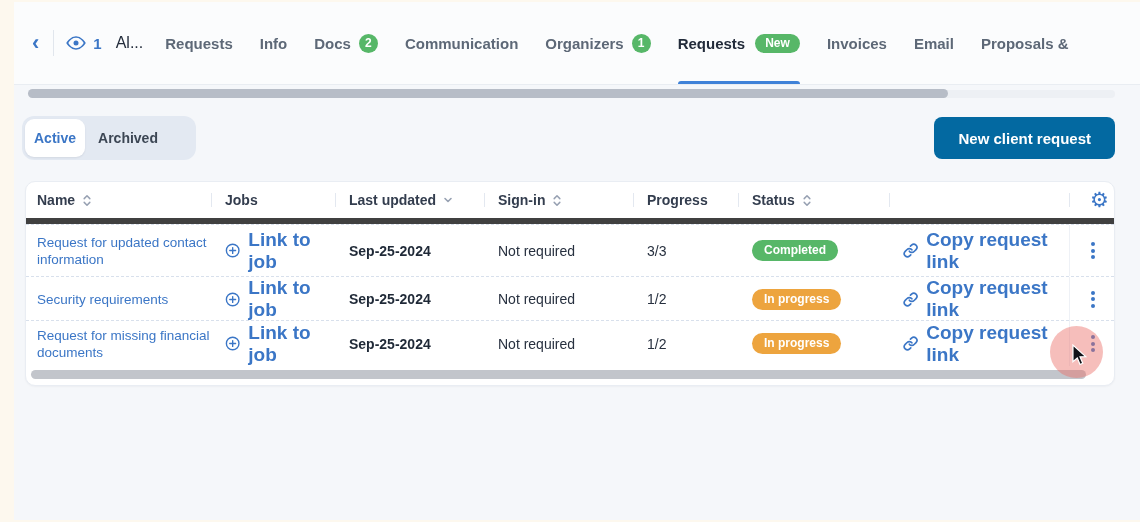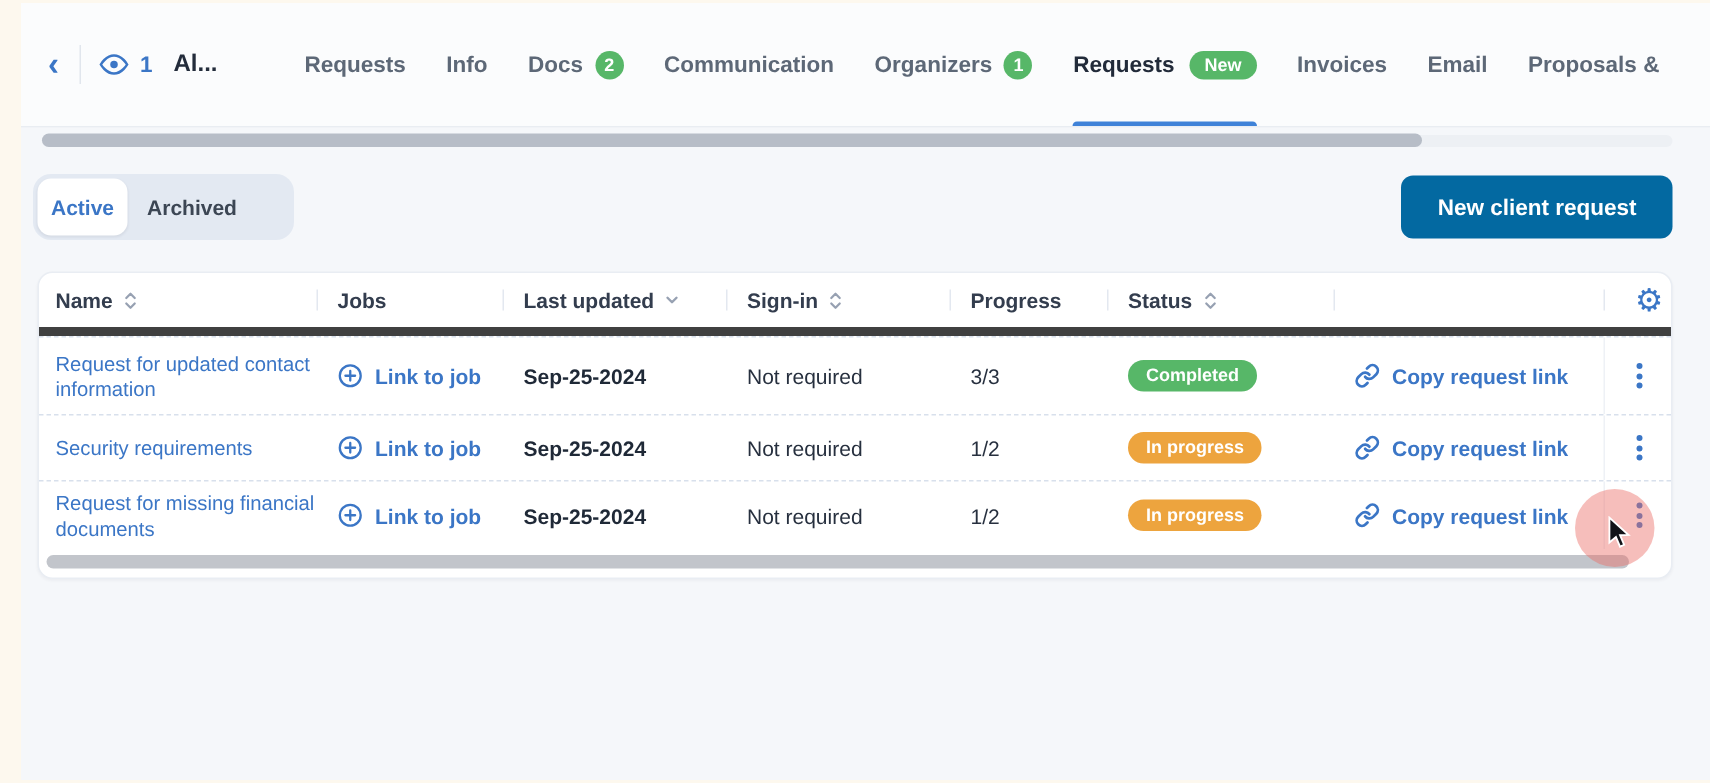--- a/index.html
+++ b/index.html
@@ -16,21 +16,21 @@
 
   
   .tabbar {
     height:83px; background:#fbfcfd; border-bottom:1px solid #e9edf2;
     display:flex; align-items:center; padding-left:12px; white-space:nowrap; overflow:hidden;
   }
   .back-btn { color:#3b76c6; font-size:22px; font-weight:700; padding:0 6px; cursor:pointer; line-height:1; }
   .tb-divider { width:1px; height:26px; background:#e1e6ed; margin:0 12px 0 8px; }
   .eye-wrap { display:flex; align-items:center; gap:7px; margin-right:14px; }
   .eye-count { color:#3b76c6; font-size:15px; font-weight:600; }
-  .client-name { color:#232c3b; font-size:16px; font-weight:700; margin-right:58px; }
+  .client-name { color:#232c3b; font-size:16px; font-weight:400; margin-right:22px; }
   .tabs { display:flex; align-items:stretch; height:100%; gap:27px; }
   .tab {
     display:flex; align-items:center; gap:8px; height:100%;
     font-size:15px; font-weight:600; color:#5d6877; cursor:pointer; position:relative;
   }
   .tab.active { color:#222b3a; font-weight:700;gap:10px; }
   .tab.active::after {
     content:""; position:absolute; left:0; right:0; bottom:0; height:3px;
     background:#3f82d8; border-radius:3px 3px 0 0;
   }
@@ -86,21 +86,21 @@
     content:""; position:absolute; left:0; width:1px; background:#e3e8f0;
   }
   .th.vline::before { top:11px; bottom:11px; }
   .cell.vline-soft::before { top:0; bottom:0; background:#eef1f6; }
   .row { border-top:1px dashed #d8e0ec; }
   .row:first-of-type { border-top:none; }
   .r1 { height:52px; } .r2 { height:44px; } .r3 { height:46px; }
   .cell { display:flex; align-items:center; height:100%; padding-left:14px; position:relative; font-size:14px; color:#27303f; }
   .cell.name { padding-left:11px; font-size:13.5px; line-height:17px; }
   .cell.name a { color:#3b76c6; text-decoration:none; cursor:pointer; }
-  .link-blue { color:#3b76c6; font-weight:600; font-size:14px; display:flex; align-items:center; gap:8px; cursor:pointer; }
+  .link-blue { color:#3b76c6; font-weight:600; font-size:19px; display:flex; align-items:center; gap:8px; cursor:pointer; }
   .date { font-weight:600; color:#1f2937; }
   .pill { color:#fff; font-size:12px; font-weight:700; padding:4px 12px 5px; border-radius:11px; line-height:1; }
   .pill.green { background:#57b768; }
   .pill.orange { background:#eda43e; }
   .kebab { display:flex; flex-direction:column; gap:2.5px; align-items:center; justify-content:center; width:100%; height:100%; cursor:pointer; }
   .kebab i { width:4px; height:4px; border-radius:50%; background:#3b76c6; }
   .gear-btn { width:100%; display:flex; justify-content:center; cursor:pointer; }
   .gear-glyph { font-family:"DejaVu Sans", sans-serif; color:#3b76c6; font-size:21px; line-height:1; }
   .card-scroll { position:relative; height:19px; }
   .card-scroll .thumb { position:absolute; left:5px; top:4px; width:1055px; height:9px; border-radius:5px; background:#c2c5cb; cursor:pointer; }

